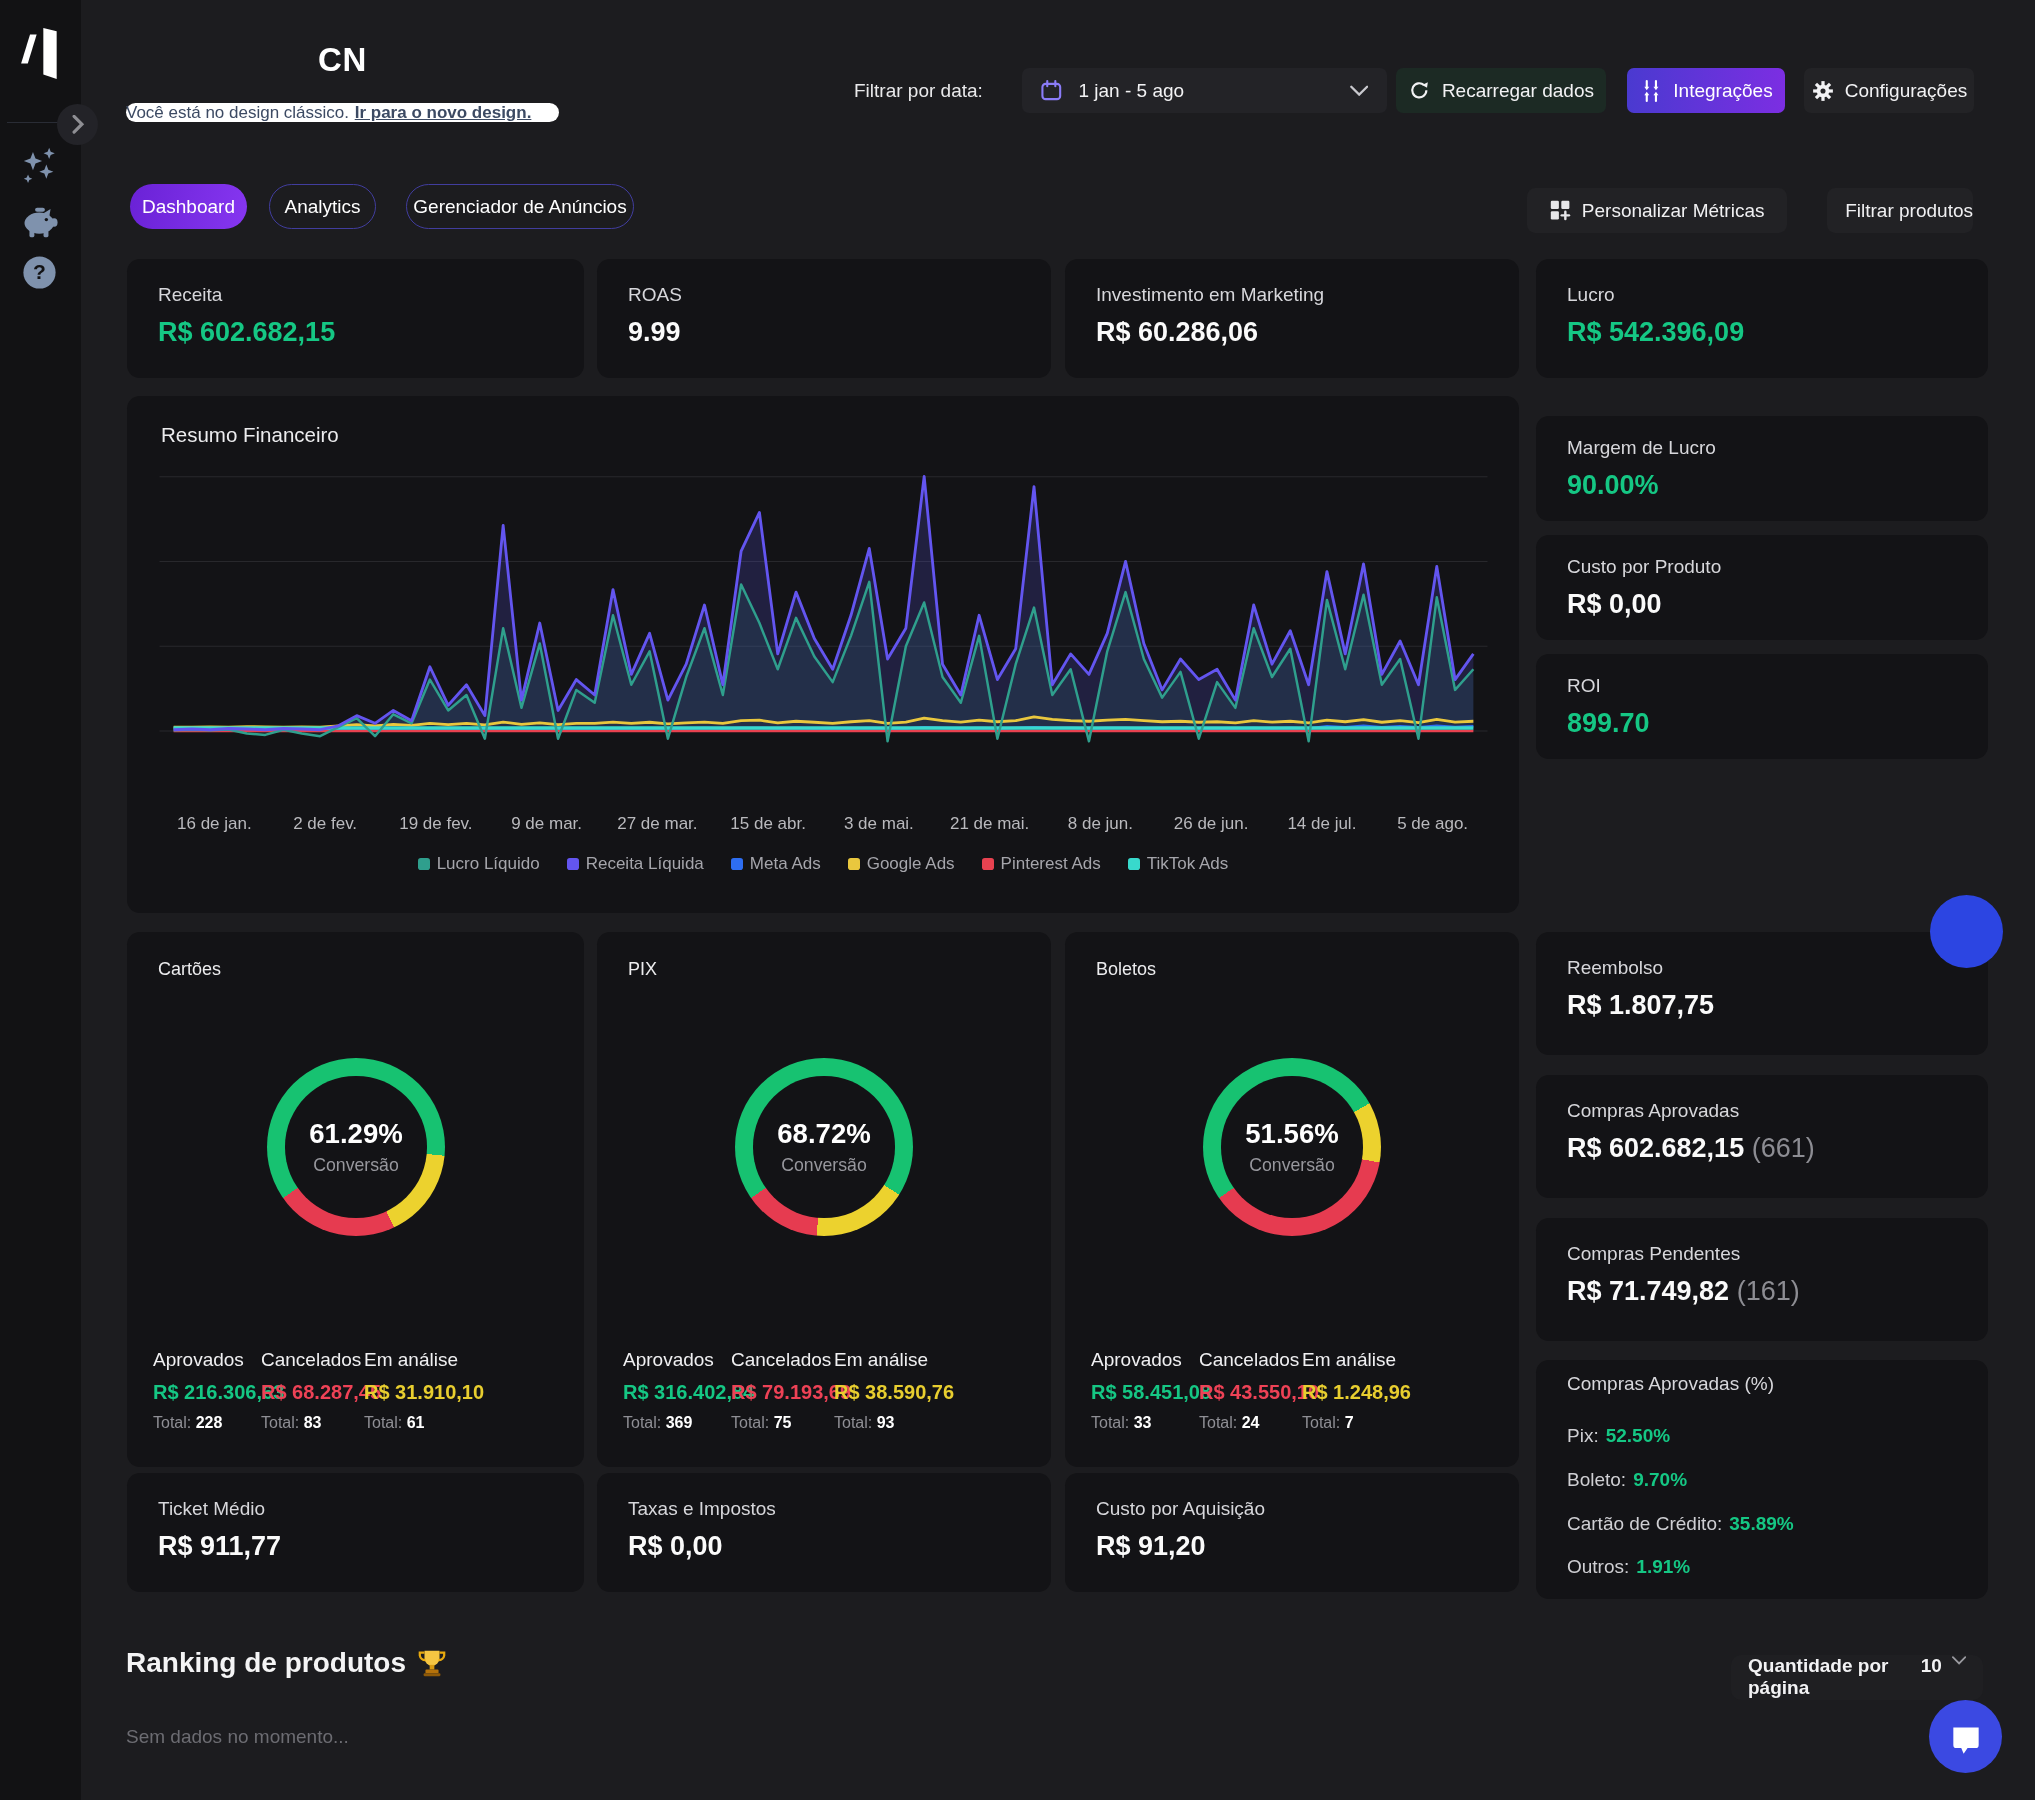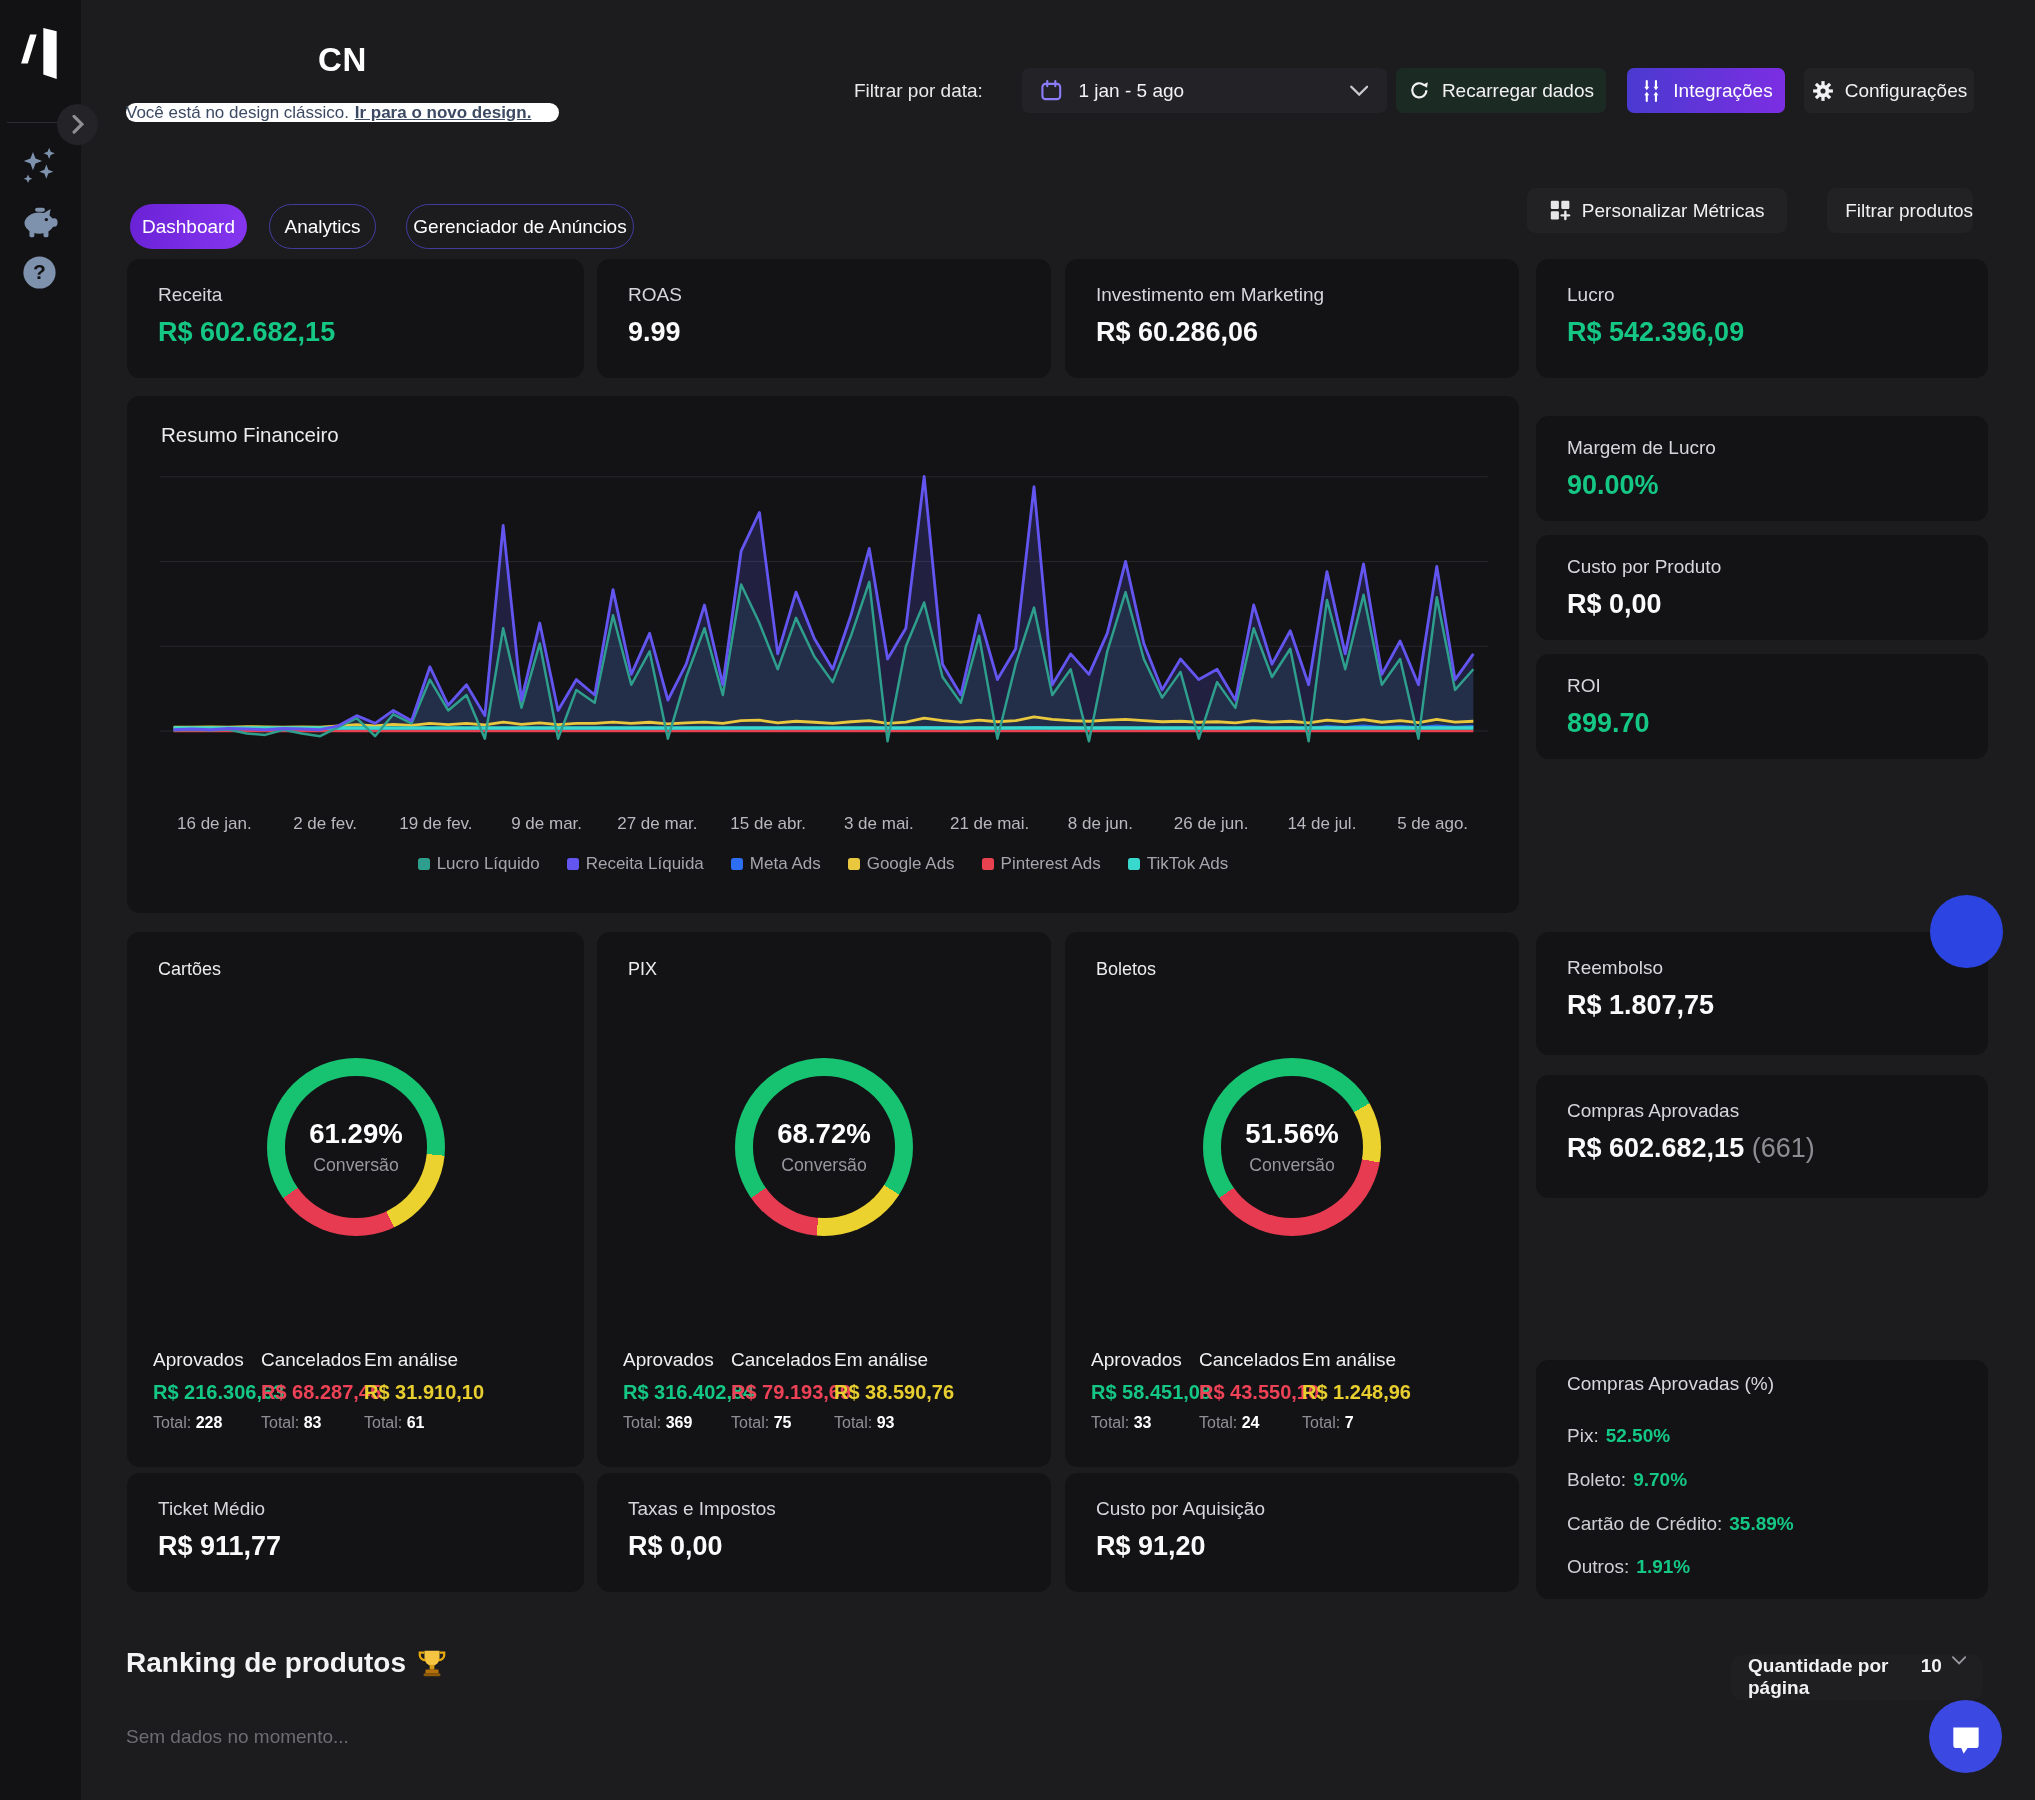--- a/index.html
+++ b/index.html
@@ -17,21 +17,21 @@
   #banner a{color:#3c4a63;font-weight:bold;text-decoration:underline;margin-left:5.7px;cursor:pointer;}
   #filter-label{left:854px;top:68px;height:45px;line-height:45px;font-size:19px;color:#e9e9eb;}
   .ctl{top:68px;height:45px;border-radius:7px;display:flex;align-items:center;font-size:19px;color:#f2f2f4;}
   #datepicker{left:1022px;width:328px;background:#232327;padding:0 18.4px;}
   #datepicker .txt{margin-left:15.5px;}
   #datepicker .chev{margin-left:auto;}
   #btn-reload{left:1396px;width:210px;background:#1c2a24;justify-content:center;gap:11.3px;}
   #btn-integrations{left:1627px;width:158px;background:linear-gradient(90deg,#4a3ad0,#7c2ee2);justify-content:center;gap:10px;color:#fff;}
   #btn-settings{left:1804px;width:170px;background:#232326;justify-content:center;gap:10px;}
   
-  .pill{top:204px;height:45px;border-radius:22.6px;display:flex;align-items:center;justify-content:center;font-size:19px;color:#fff;box-sizing:border-box;}
+  .pill{top:184px;height:45px;border-radius:22.6px;display:flex;align-items:center;justify-content:center;font-size:19px;color:#fff;box-sizing:border-box;}
   #tab-dashboard{left:130px;width:117px;background:linear-gradient(100deg,#6a22d6,#8636f0);}
   #tab-analytics{left:269px;width:107px;border:1.4px solid #413d9e;background:transparent;}
   #tab-ads{left:406px;width:228px;border:1.4px solid #413d9e;background:transparent;}
   .sqbtn{top:188px;height:45px;border-radius:8.5px;background:#222225;display:flex;align-items:center;justify-content:center;gap:11.3px;font-size:19px;color:#f0f0f2;}
   #btn-customize{left:1527px;width:260px;}
   #btn-filterprod{left:1827px;width:146px;justify-content:flex-end;}
   
   .card{background:#131316;border-radius:12.7px;}
   .card .lbl{position:absolute;left:31px;top:25.4px;font-size:19px;color:#d7d7db;}
   .card .val{position:absolute;left:31px;top:58px;font-size:27px;font-weight:bold;}
@@ -360,20 +360,24 @@
     </div>
 
   <div class="abs card" style="left:1536px;top:932px;width:452px;height:123px;">
     <div class="lbl">Reembolso</div>
     <div class="val v-white">R$ 1.807,75</div>
   </div>
   <div class="abs card" style="left:1536px;top:1075px;width:452px;height:123px;">
     <div class="lbl">Compras Aprovadas</div>
     <div class="val v-white"><span>R$ 602.682,15</span> <span class="gray-suffix">(661)</span></div>
   </div>
+  <div class="abs card" style="left:1536px;top:1218px;width:452px;height:123px;">
+    <div class="lbl">Compras Pendentes</div>
+    <div class="val v-white"><span>R$ 71.749,82</span> <span class="gray-suffix">(161)</span></div>
+  </div>
 
   <div id="pct-card" class="abs card">
     <div class="lbl">Compras Aprovadas (%)</div>
     <div id="pct-rows">
         <div class="pct-row" style="top: 65px;"><span>Pix:</span><b>52.50%</b></div>
         <div class="pct-row" style="top: 109px;"><span>Boleto:</span><b>9.70%</b></div>
         <div class="pct-row" style="top: 153px;"><span>Cartão de Crédito:</span><b>35.89%</b></div>
         <div class="pct-row" style="top: 196px;"><span>Outros:</span><b>1.91%</b></div>
       </div>
   </div>

